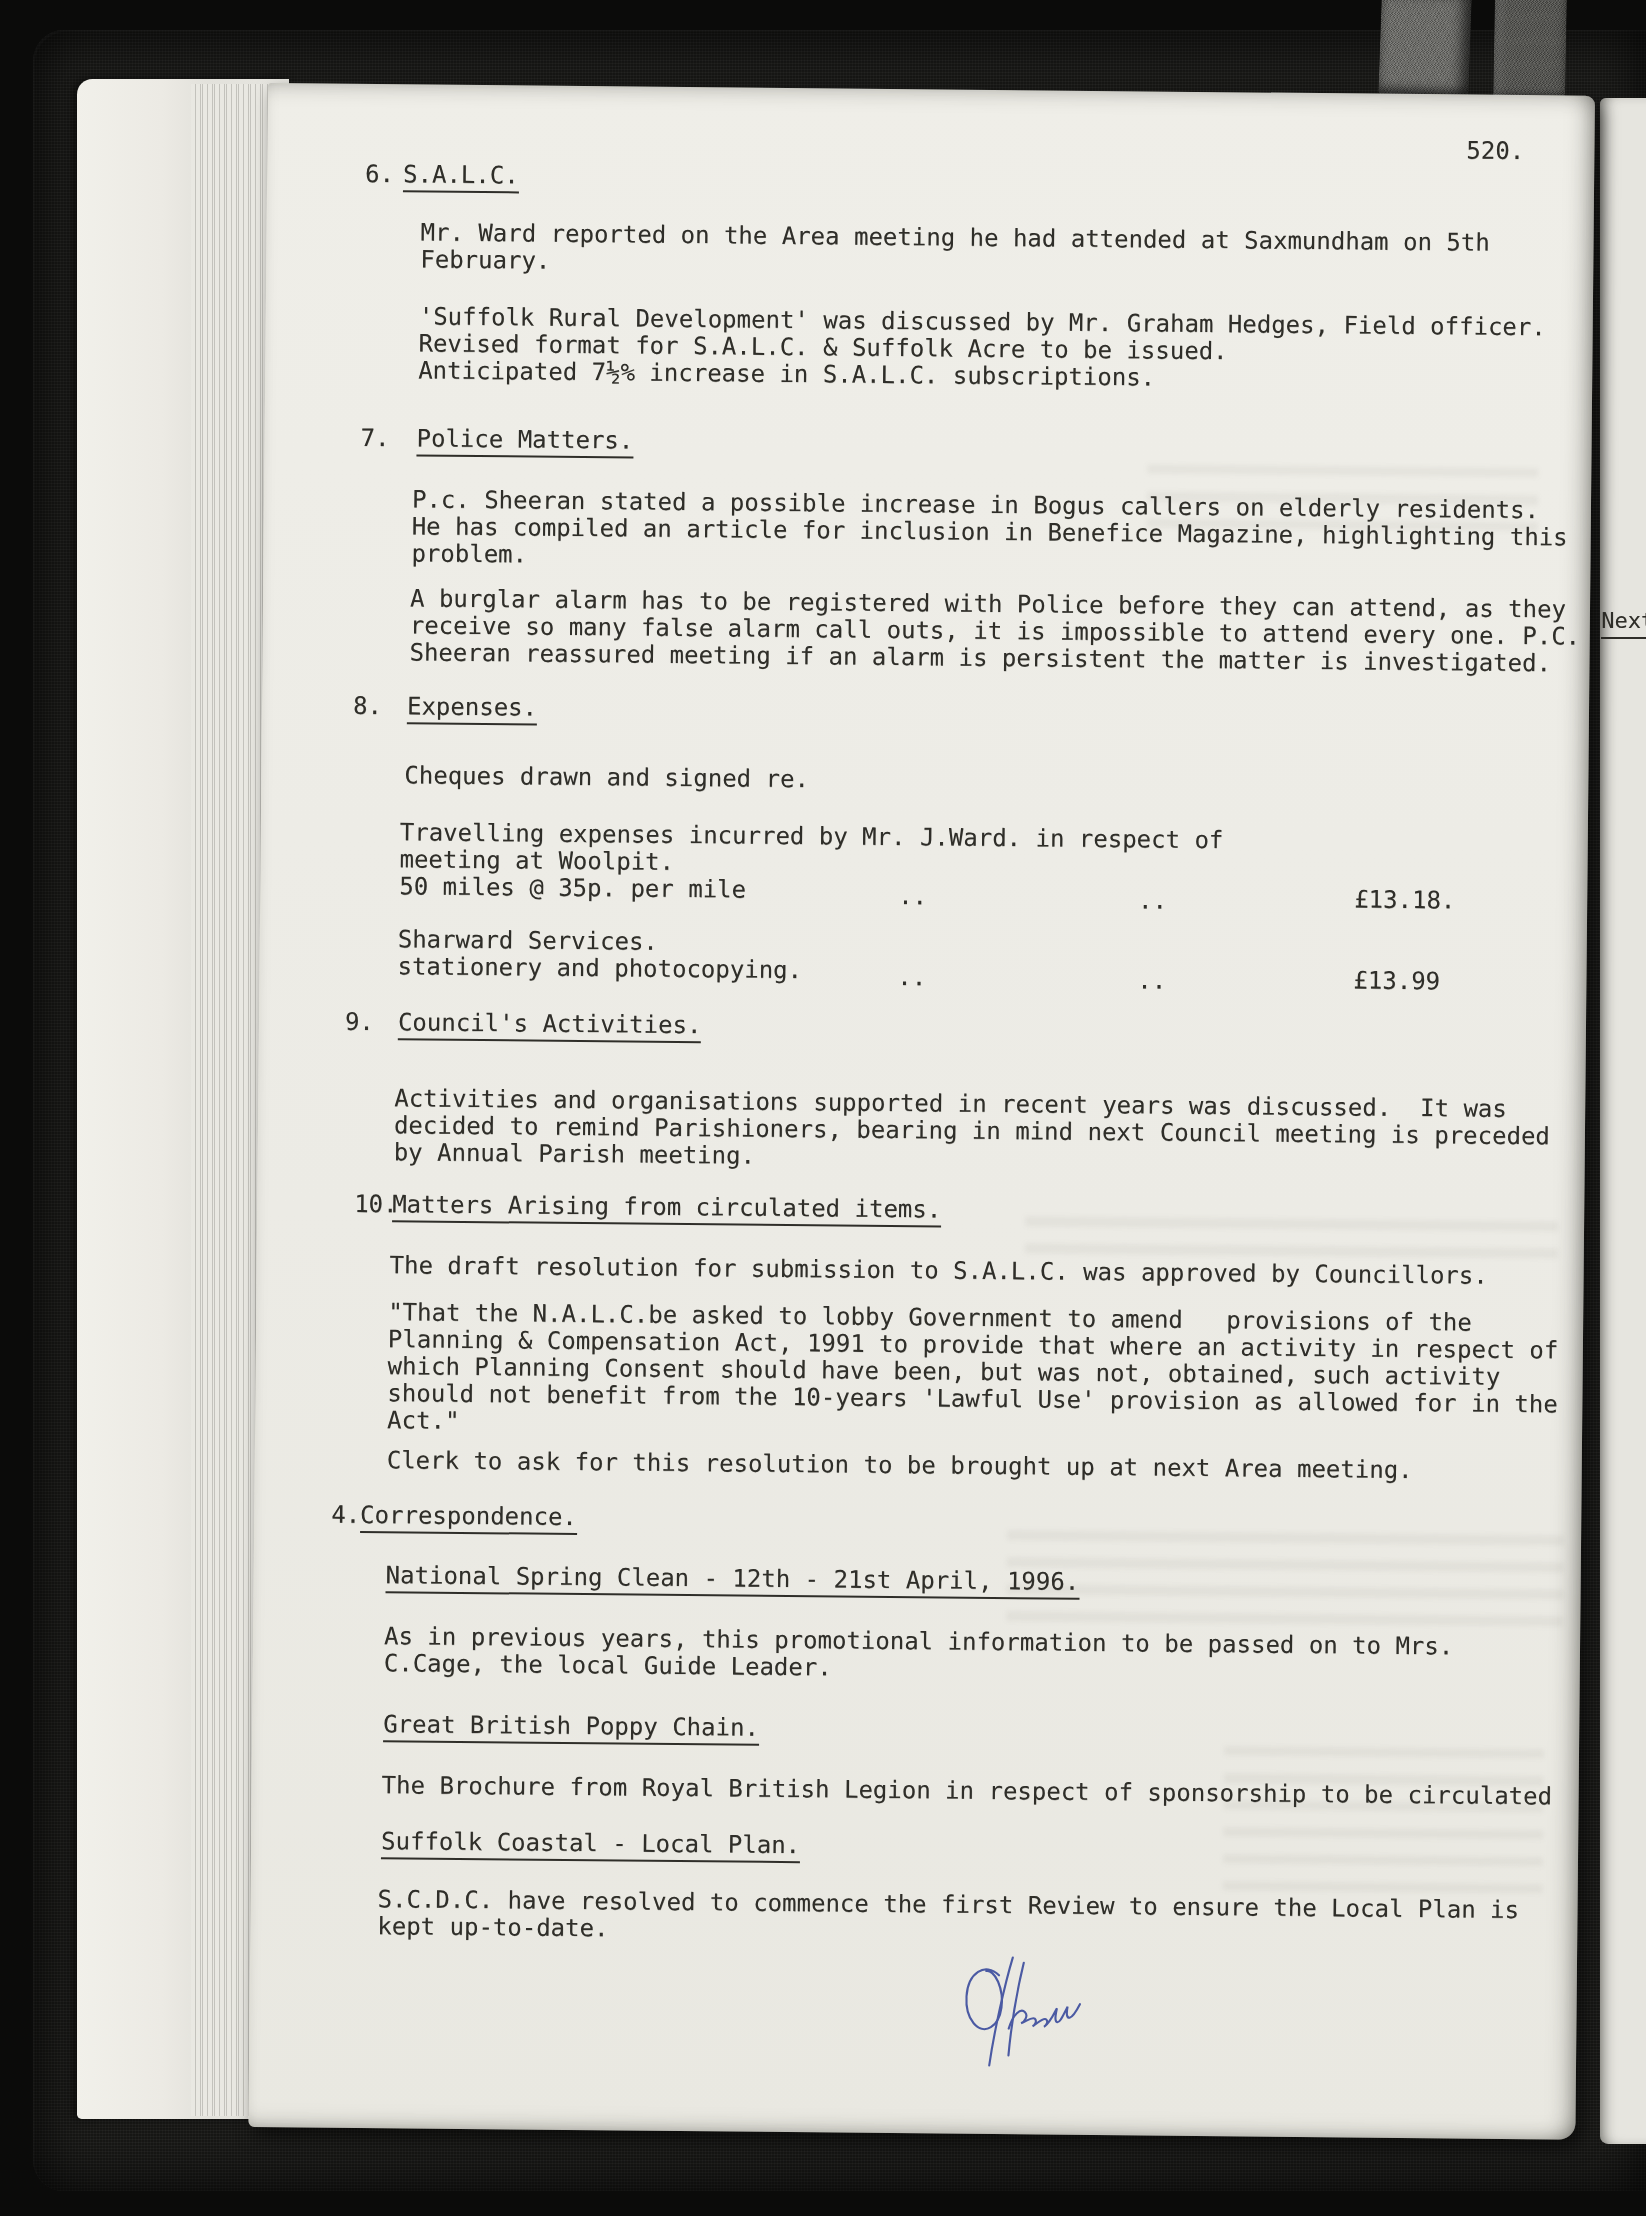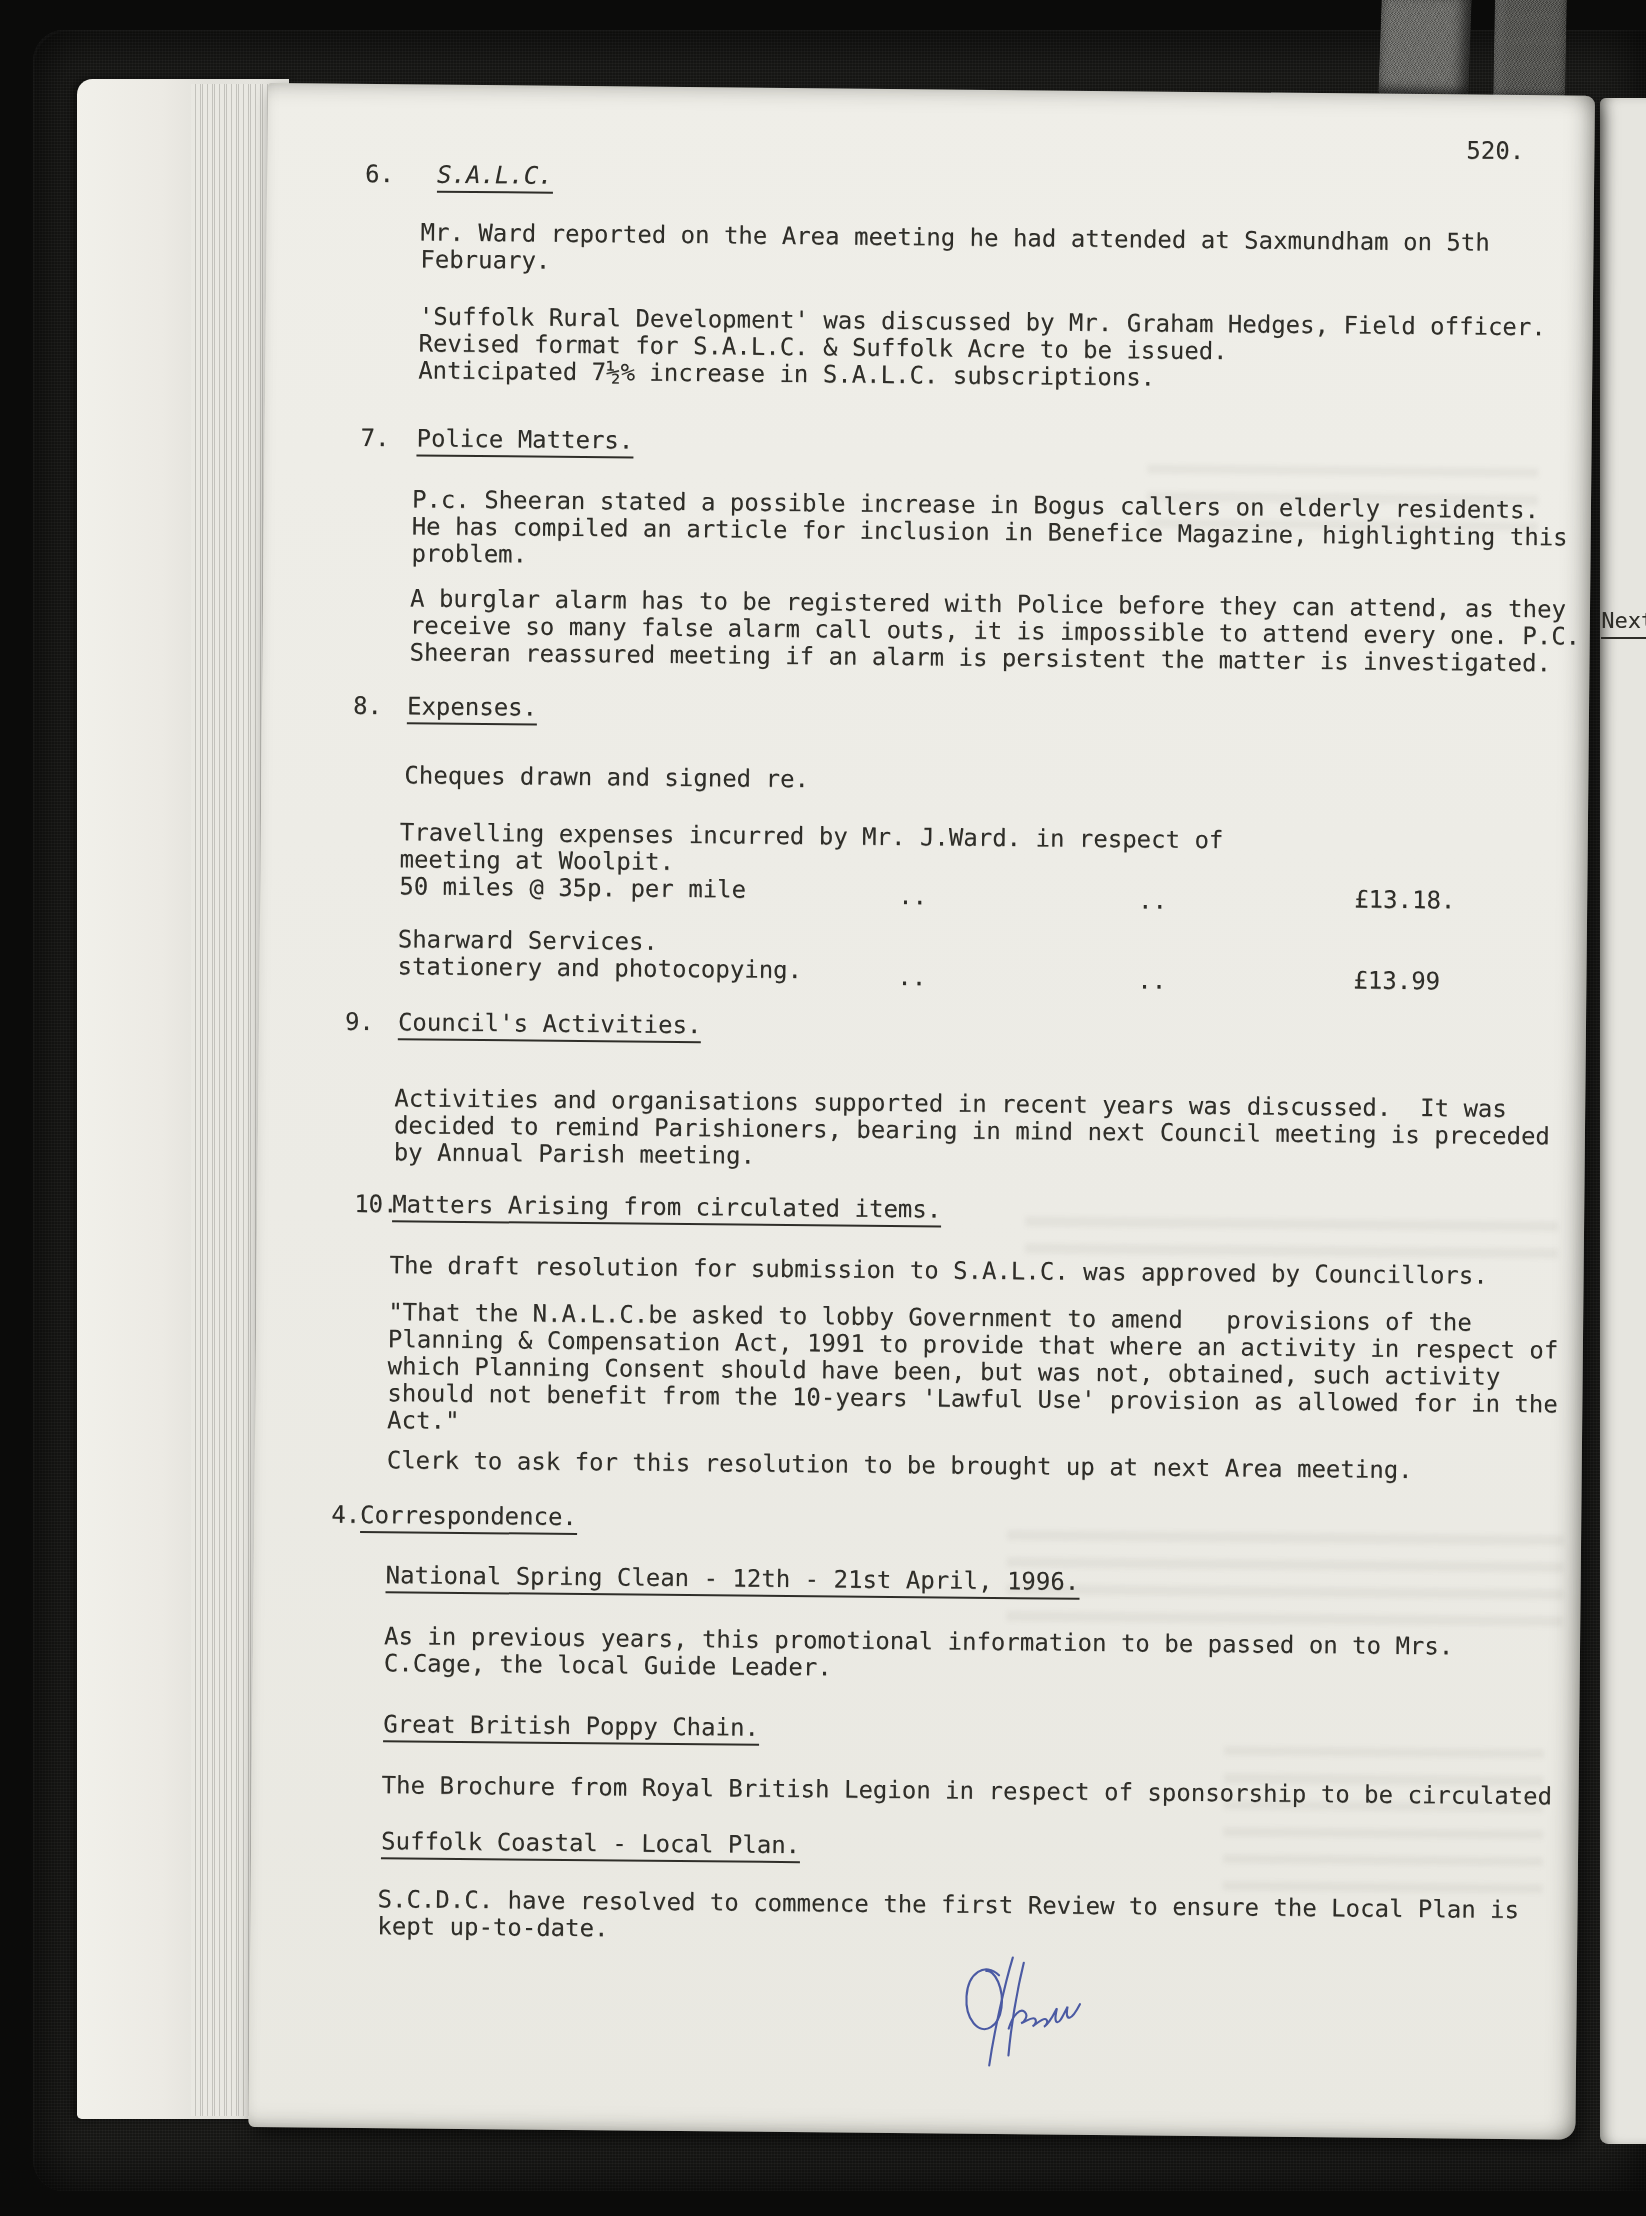--- a/index.html
+++ b/index.html
@@ -110,21 +110,21 @@
 <div class="sheet">
 
   <div class="ghost" style="left:883px;top:373px;width:391px;height:65px;"></div>
   <div class="ghost" style="left:768px;top:1126px;width:533px;height:41px;"></div>
   <div class="ghost" style="left:753px;top:1440px;width:557px;height:101px;"></div>
   <div class="ghost" style="left:972px;top:1654px;width:320px;height:160px;"></div>
 
   <div class="blk" style="left:1199px;top:43px;text-align:right;">520.</div>
 
   <div class="blk" style="left:98px;top:77px;">6.</div>
-  <div class="blk" style="left:170px;top:77px;font-style:italic;"><span class="u">S.A.L.C.</span></div>
+  <div class="blk" style="left:136px;top:77px;"><span class="u">S.A.L.C.</span></div>
   <div class="blk" style="left:154px;top:135px;">Mr. Ward reported on the Area meeting he had attended at Saxmundham on 5th
 February.</div>
   <div class="blk" style="left:153px;top:219px;">'Suffolk Rural Development' was discussed by Mr. Graham Hedges, Field officer.
 Revised format for S.A.L.C. &amp; Suffolk Acre to be issued.
 Anticipated 7½% increase in S.A.L.C. subscriptions.</div>
 
   <div class="blk" style="left:96px;top:341px;">7.</div>
   <div class="blk" style="left:152px;top:341px;"><span class="u">Police Matters.</span></div>
   <div class="blk" style="left:148px;top:402px;">P.c. Sheeran stated a possible increase in Bogus callers on elderly residents.
 He has compiled an article for inclusion in Benefice Magazine, highlighting this

